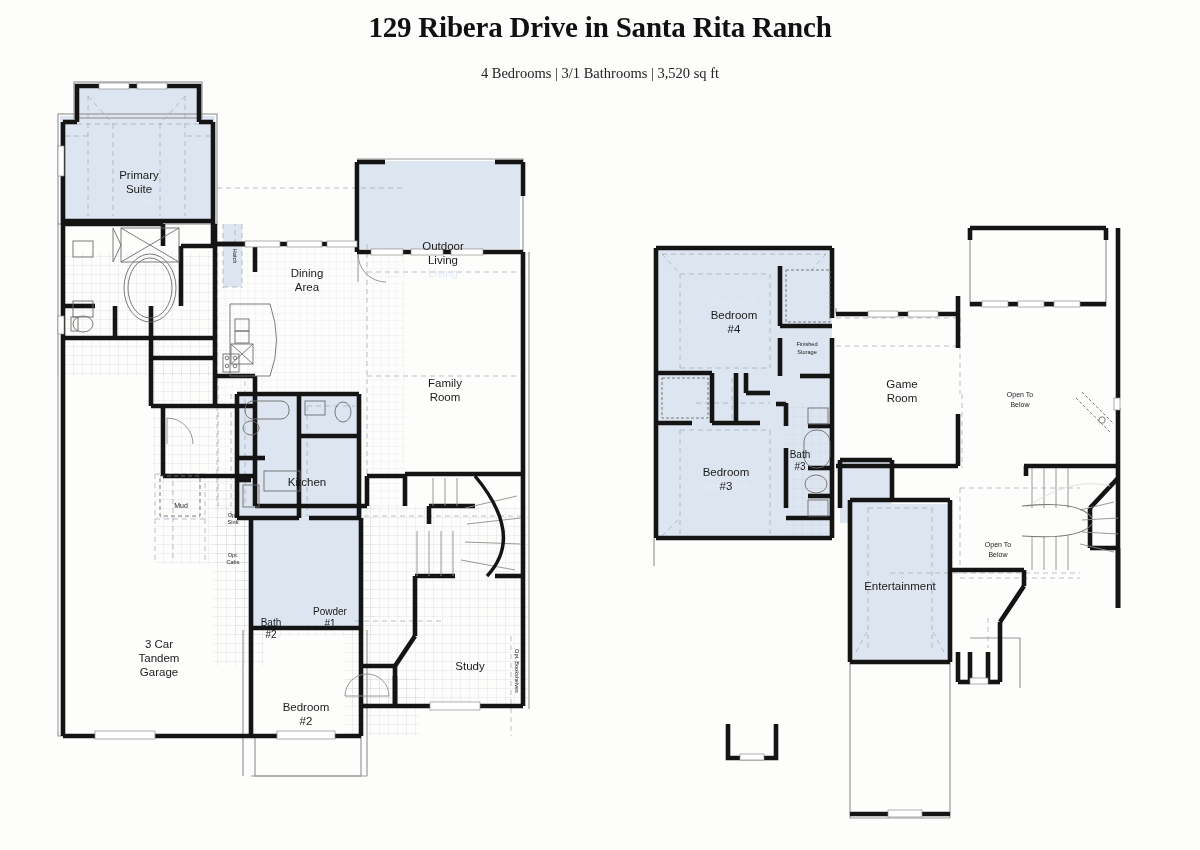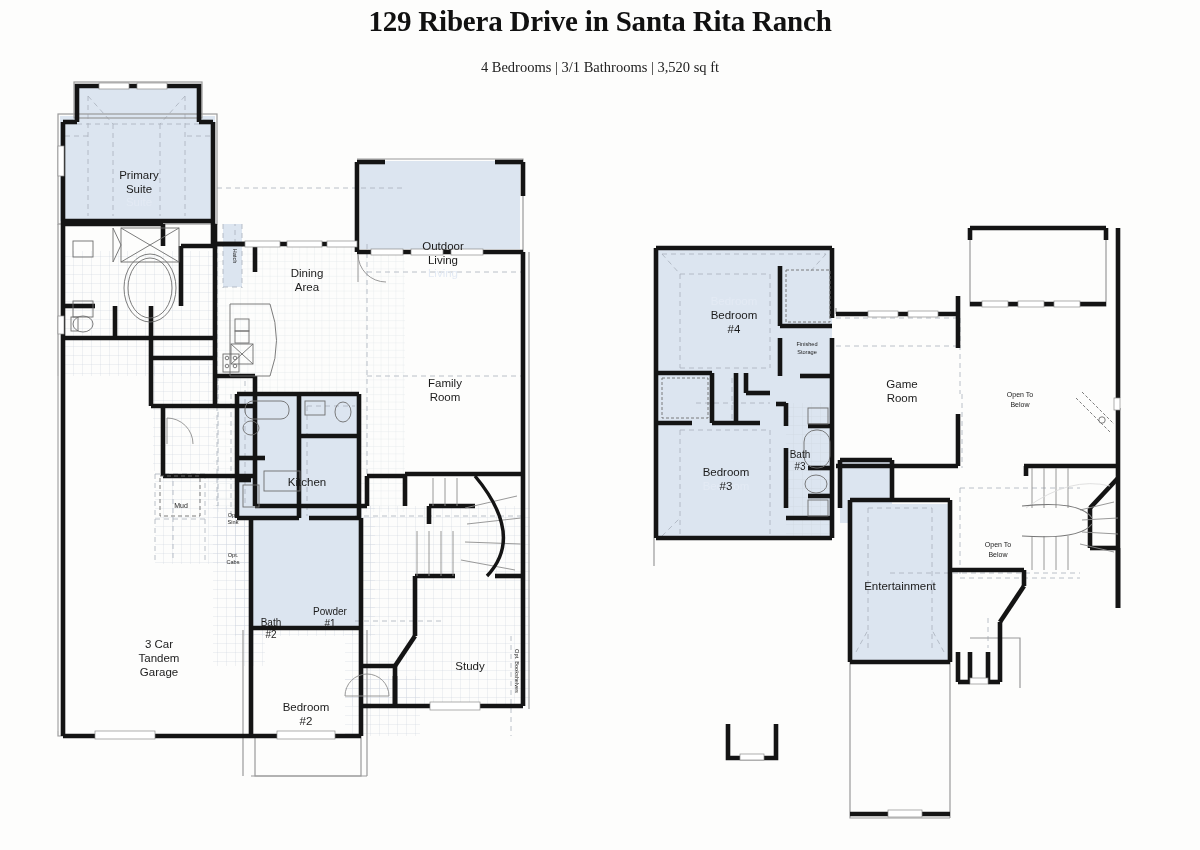--- a/index.html
+++ b/index.html
@@ -4,21 +4,21 @@
 <style>
   html,body{margin:0;padding:0;}
   body{
     width:1200px;height:850px;background:#fdfdfc;
     font-family:"Liberation Sans",sans-serif;
     overflow:hidden;position:relative;
   }
   #page-title{
     text-align:center;font-family:"Liberation Serif",serif;
     font-size:29px;font-weight:bold;color:#111;
-    margin:0;padding-top:5px;letter-spacing:-0.2px;
+    margin:6px;padding-top:5px;letter-spacing:-0.2px;
   }
   #page-subtitle{
     text-align:center;font-family:"Liberation Serif",serif;
     font-size:14.5px;color:#222;margin:16px;padding-top:5px;
   }
   .plans{position:absolute;left:0;top:68px;width:1200px;height:788px;}
   .plan{position:absolute;}
   #plan-first{left:55px;top:8px;width:500px;height:750px;}
   #plan-second{left:640px;top:150px;width:520px;height:610px;}
   svg{display:block;overflow:visible;}

